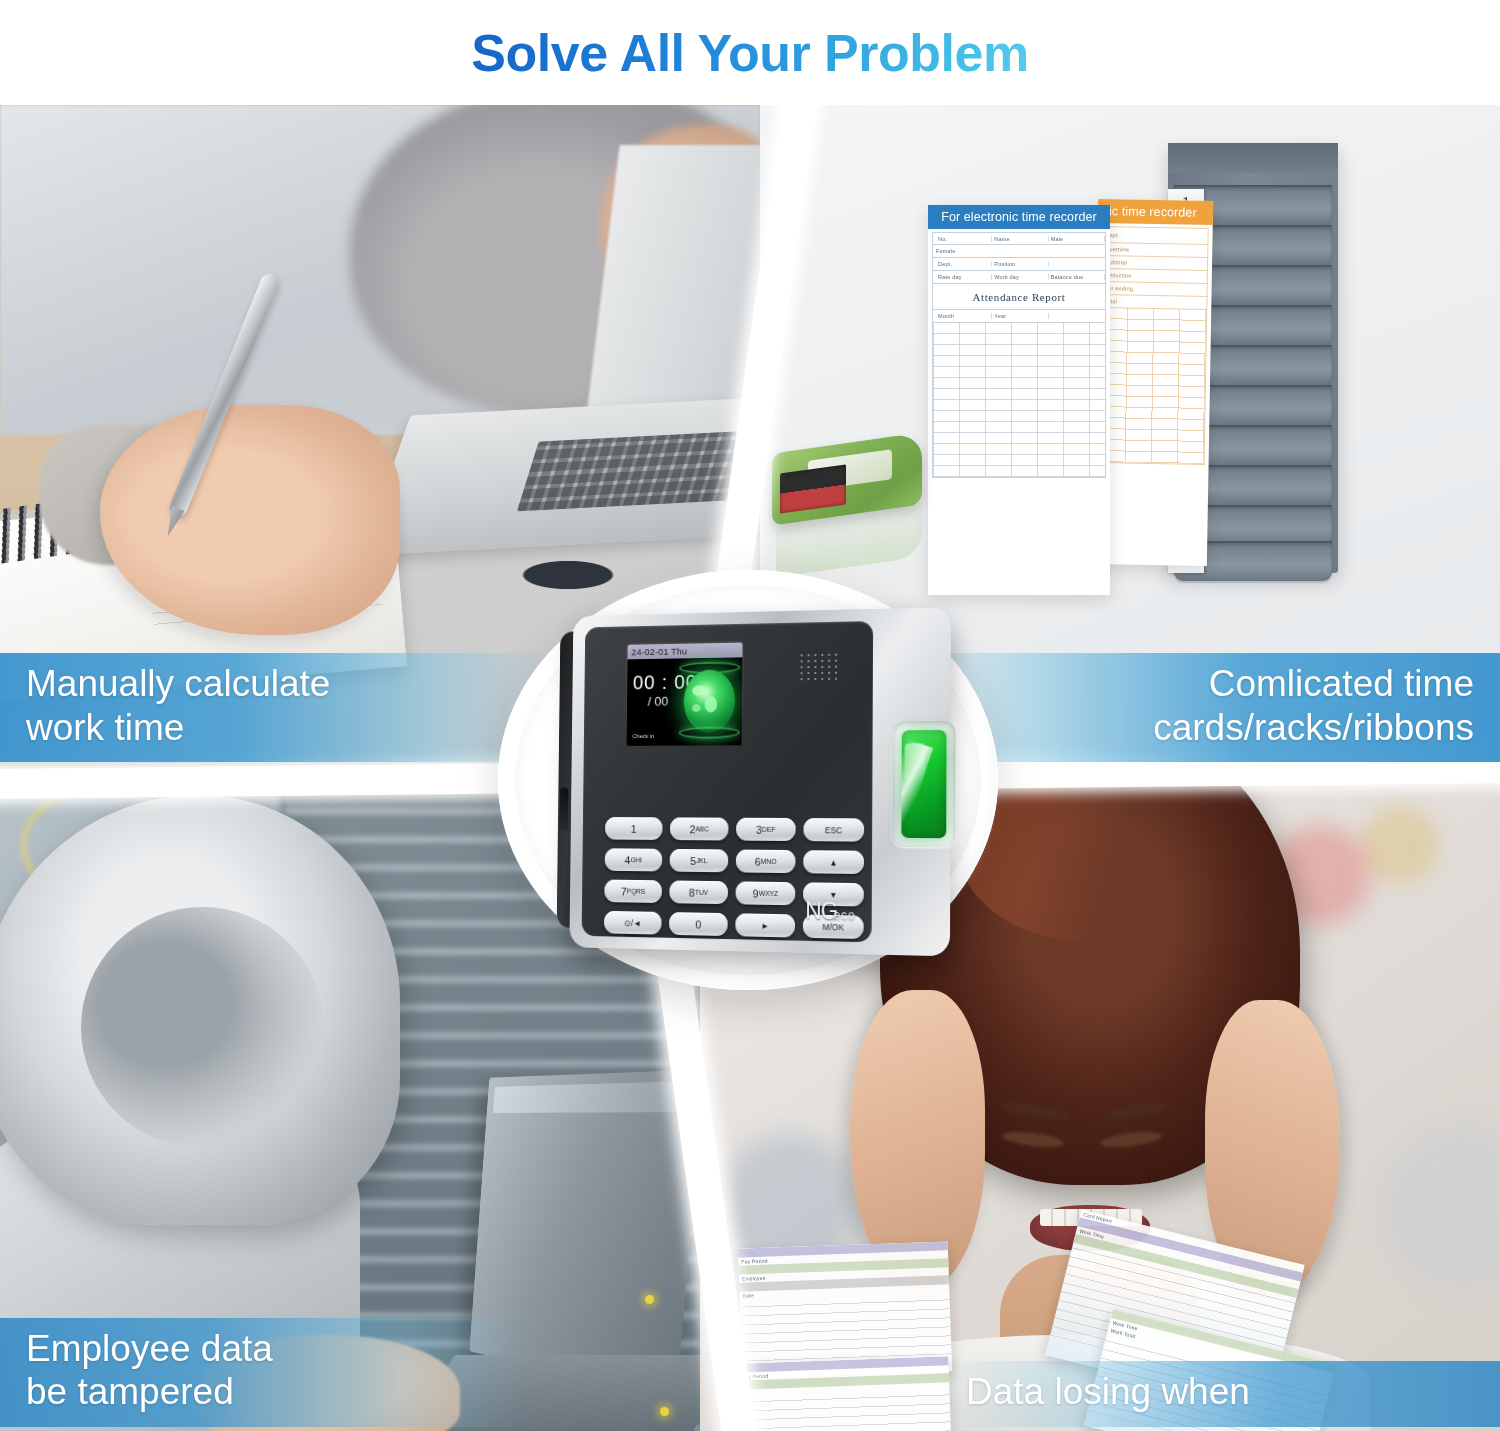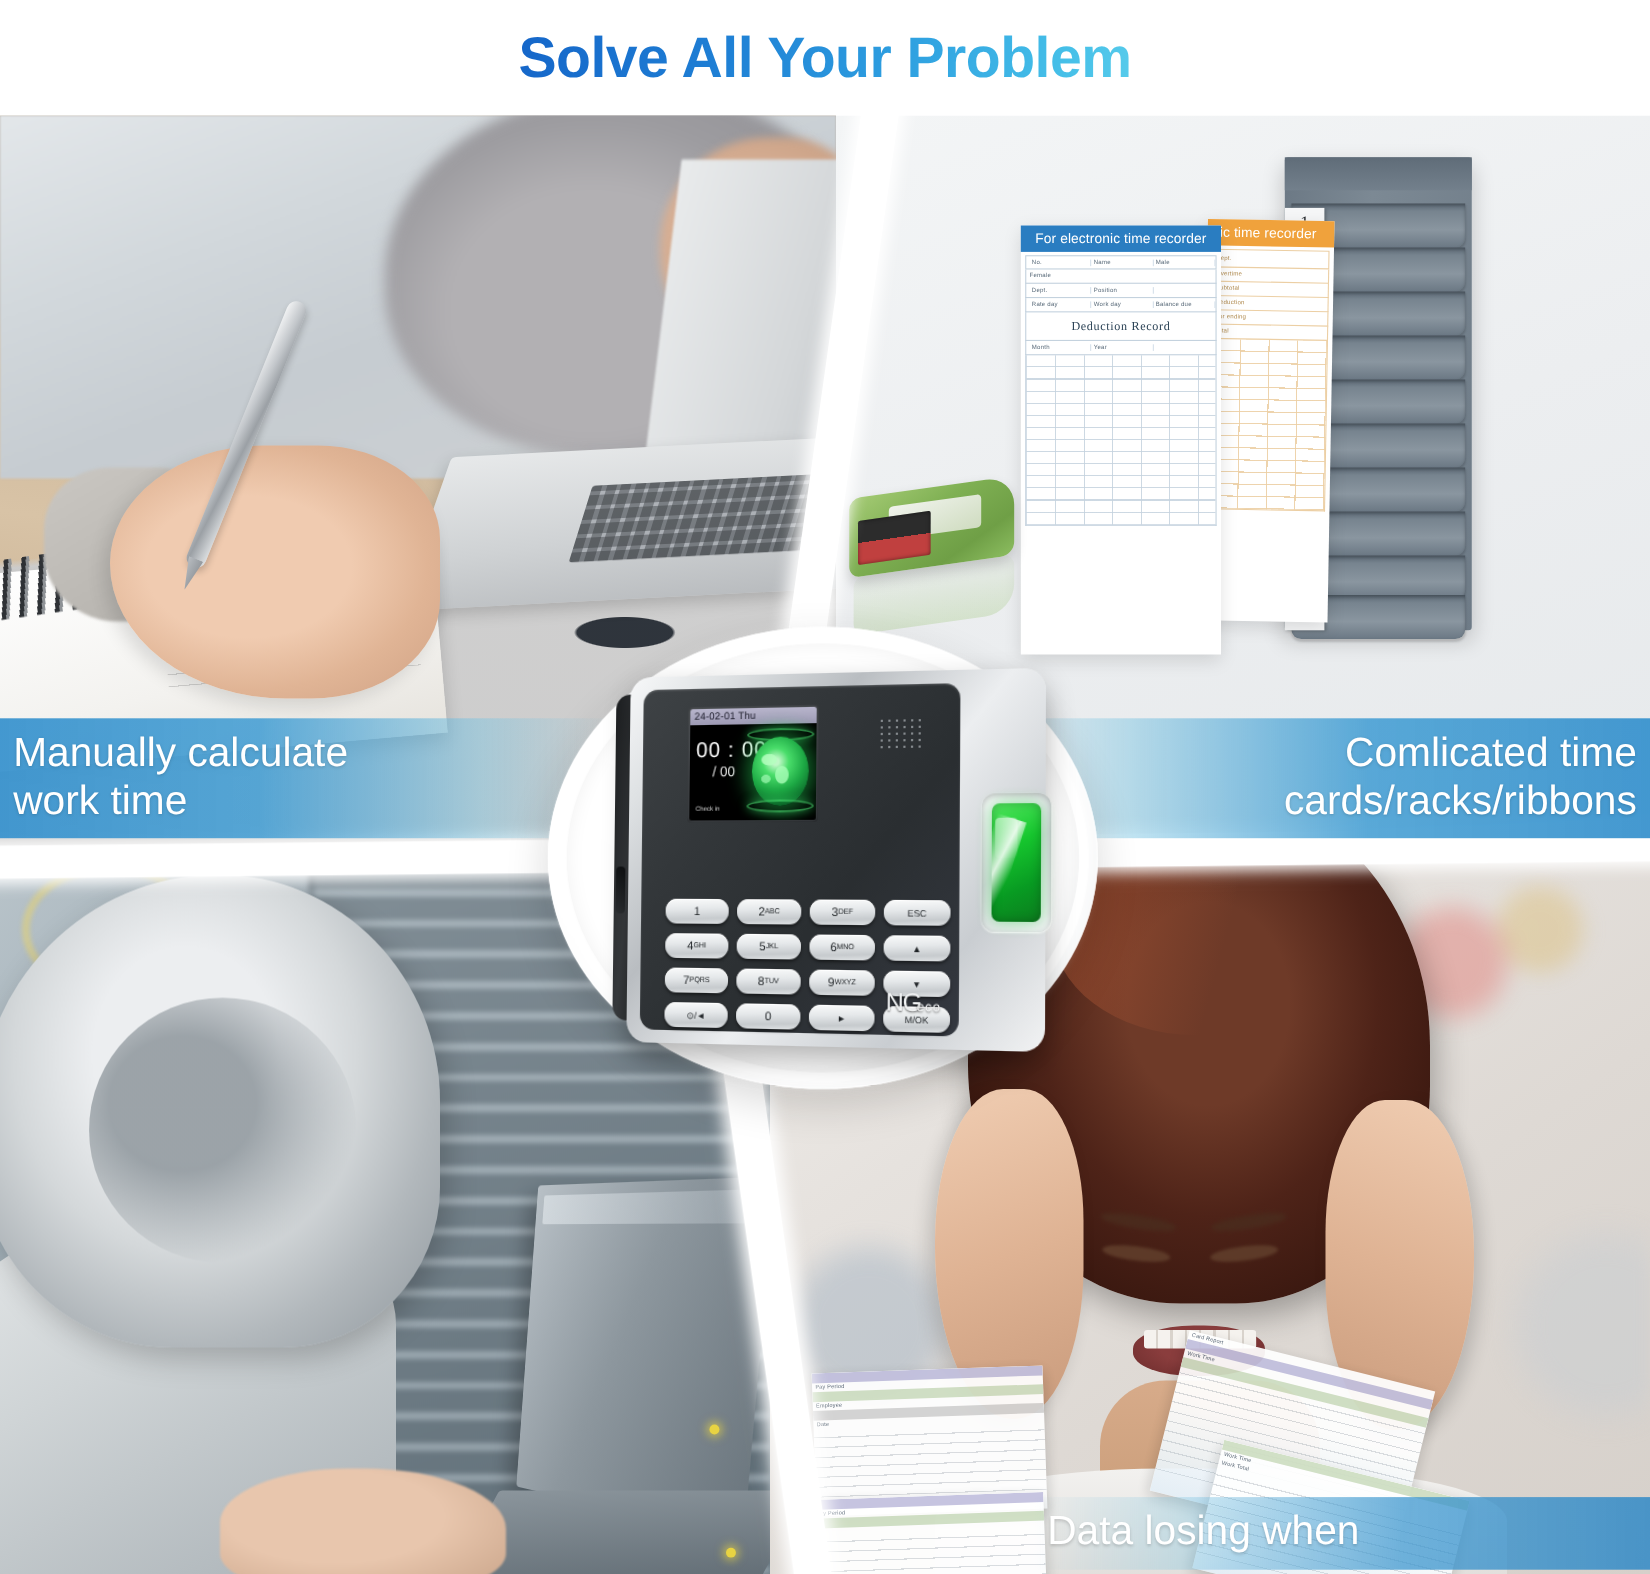--- a/index.html
+++ b/index.html
@@ -372,21 +372,21 @@
     transform: rotate(-8deg); box-shadow: 0 0 14px 6px rgba(255,255,255,.95);
   }
   #div-h {
     left: -30px; top: 656px; width: 1560px; height: 30px;
     transform: rotate(-0.6deg); box-shadow: 0 0 12px 5px rgba(255,255,255,.9);
   }
 
   
   .caption {
     position:absolute; z-index:45; color:#fff;
-    font-size: 37px; line-height: 1.18; padding: 9px 12px 13px;
+    font-size: 37px; line-height: 1.18; padding: 9px 26px 13px;
     text-shadow: 0 1px 3px rgba(0,0,0,.18);
   }
   #cap-tl {
     left:0; top:548px; width:560px;
     background: linear-gradient(90deg, rgba(60,148,206,.96) 0%, rgba(72,160,212,.9) 42%, rgba(120,196,226,.45) 78%, rgba(180,222,238,0) 100%);
     text-align:left;
   }
   #cap-tr {
     right:0; top:548px; width:610px;
     background: linear-gradient(270deg, rgba(60,148,206,.96) 0%, rgba(72,160,212,.9) 42%, rgba(120,196,226,.45) 78%, rgba(180,222,238,0) 100%);
@@ -635,21 +635,21 @@
             <div class="crow grid3">
               <span>Dept.</span>
               <span>Position</span>
               <span></span>
             </div>
             <div class="crow grid3">
               <span>Rate day</span>
               <span>Work day</span>
               <span>Balance due</span>
             </div>
-            <div class="att-title">Deduction  Record</div>
+            <div class="att-title">Attendance  Report</div>
             <div class="crow grid3">
               <span>Month</span>
               <span>Year</span>
               <span></span>
             </div>
             <div class="mini-table"></div>
           </div>
         </div>
 
         <div class="ribbon">
@@ -671,20 +671,24 @@
         <div class="rackbg"></div>
         <div class="cable"></div>
         <div class="laptop"></div>
         <div class="laptop-b"></div>
         <div class="led" style="left:645px; top:520px"></div>
         <div class="led" style="left:660px; top:632px"></div>
         <div class="shoulder"></div>
         <div class="face"></div>
         <div class="hood"></div>
         <div class="hands"></div>
+      </div>
+      <div class="caption" id="cap-bl">
+        <div>Employee data</div>
+        <div>be tampered</div>
       </div>
     </div>
 
     <div class="quad" id="quad-br">
       <div class="ph-head">
         <div class="blurbg"></div>
         <div class="hair"></div>
         <div class="neck"></div>
         <div class="shirt2"></div>
         <div class="face2"></div>

